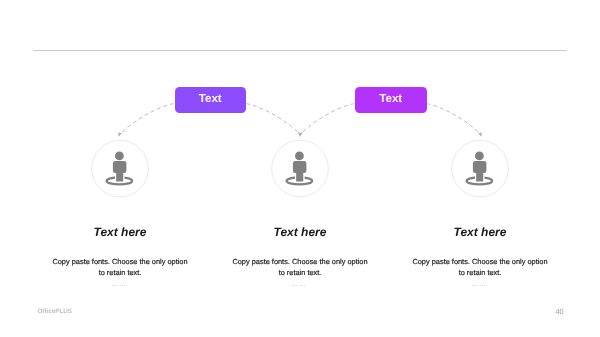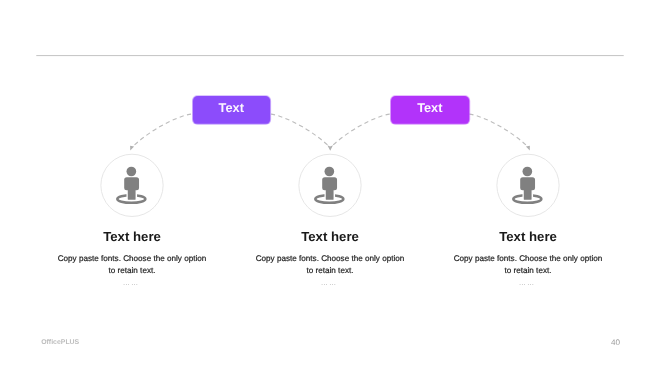--- a/index.html
+++ b/index.html
@@ -6,21 +6,21 @@
   body{width:600px;height:337px;background:#ffffff;overflow:hidden;
        font-family:"Liberation Sans",sans-serif;
        -webkit-font-smoothing:antialiased;text-rendering:geometricPrecision;}
   .slide{position:relative;width:600px;height:337px;background:#fff;overflow:hidden;}
   .divider{position:absolute;left:32.6px;top:49.9px;width:534.4px;height:1.2px;background:#c8c8c8;}
   svg.canvas{position:absolute;left:0;top:0;width:600px;height:337px;overflow:visible;}
   .chip span{transform:translateZ(0);will-change:opacity;}
   .chip{position:absolute;border-radius:4.5px;display:flex;align-items:center;justify-content:center;
         color:#fbf5ff;font-weight:bold;font-size:11.6px;line-height:1;padding-bottom:2px;box-sizing:border-box;transform:translateZ(0);}
   .col{position:absolute;width:220px;text-align:center;transform:translateZ(0);}
-  .heading{font-size:12px;font-weight:bold;color:#1a1a1a;margin:0;line-height:13px;}
+  .heading{font-size:12px;font-weight:bold;color:#1a1a1a;margin:17px;line-height:13px;font-style:italic;}
   .bodytext{font-size:7.4px;color:#242424;-webkit-text-stroke:0.19px #1f1f1f;line-height:11.0px;margin:6.6px 0 0 0;width:140px;margin-left:auto;margin-right:auto;text-align:center;}
   .dots{font-size:6.5px;color:#a8a8a8;margin:4.3px 0 0 0;letter-spacing:1px;text-indent:-2px;line-height:6.5px;}
   .brand{position:absolute;transform:translateZ(0);left:37.4px;top:308.6px;font-size:6.3px;font-weight:bold;color:#bdbdbd;line-height:6.3px;}
   .pageno{position:absolute;transform:translateZ(0);left:555.4px;top:308.1px;font-size:7.4px;color:#9c9c9c;line-height:7.4px;}
 </style>
 </head>
 <body>
 
 <div class="slide">
   <div class="divider" style="background-color: rgb(200, 200, 200);"></div>

